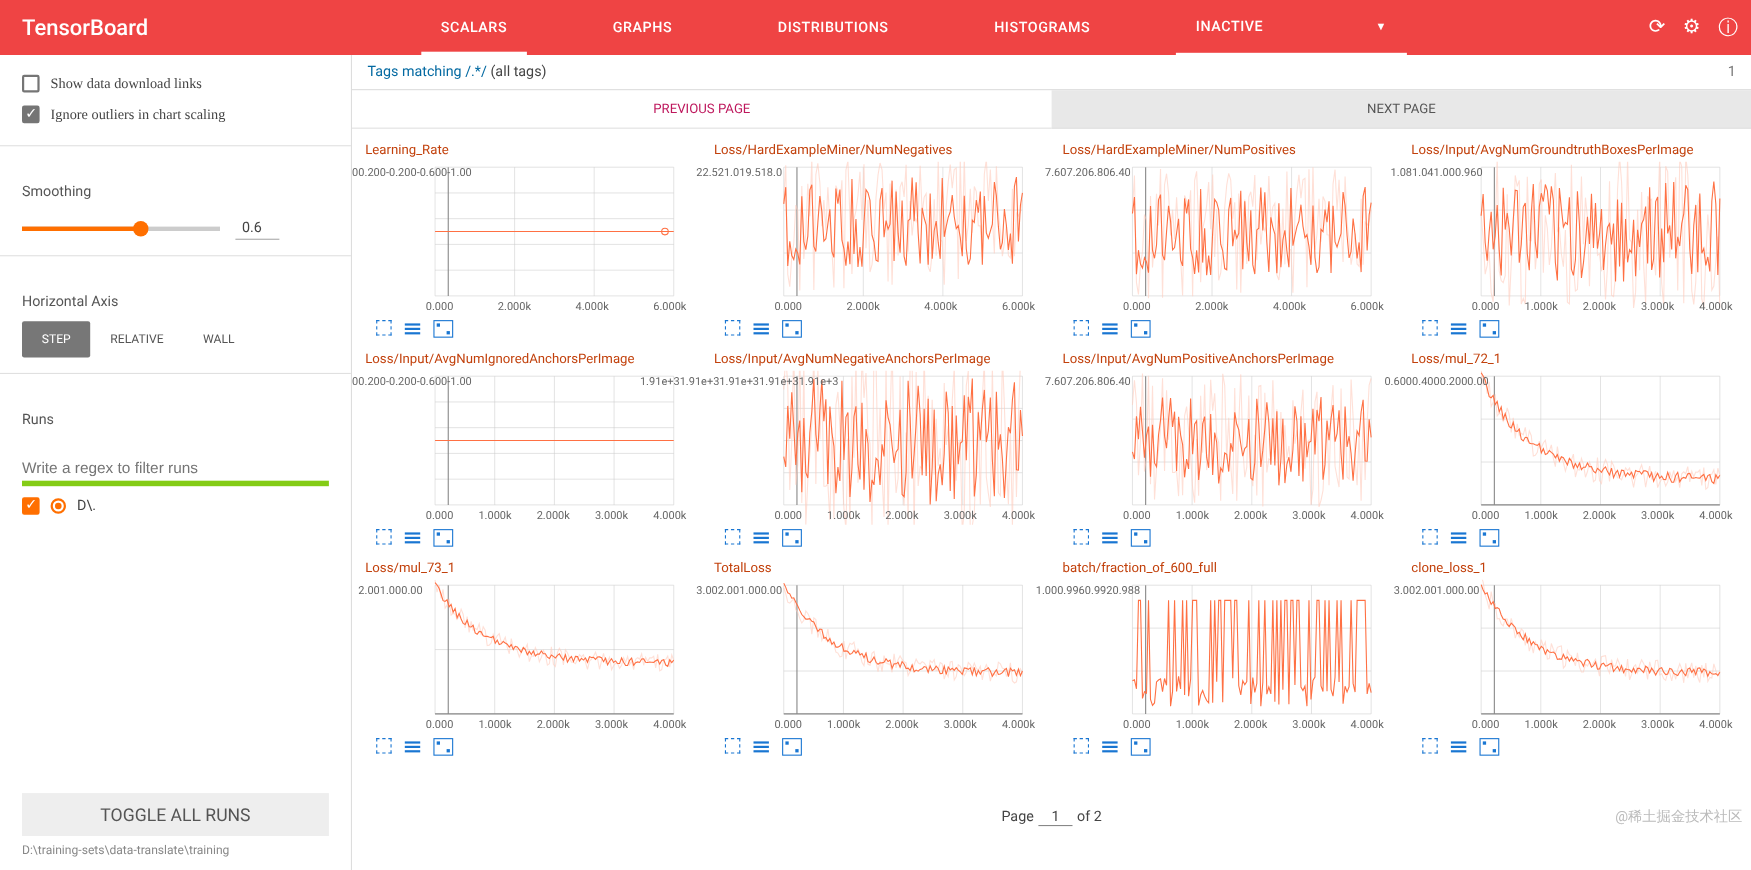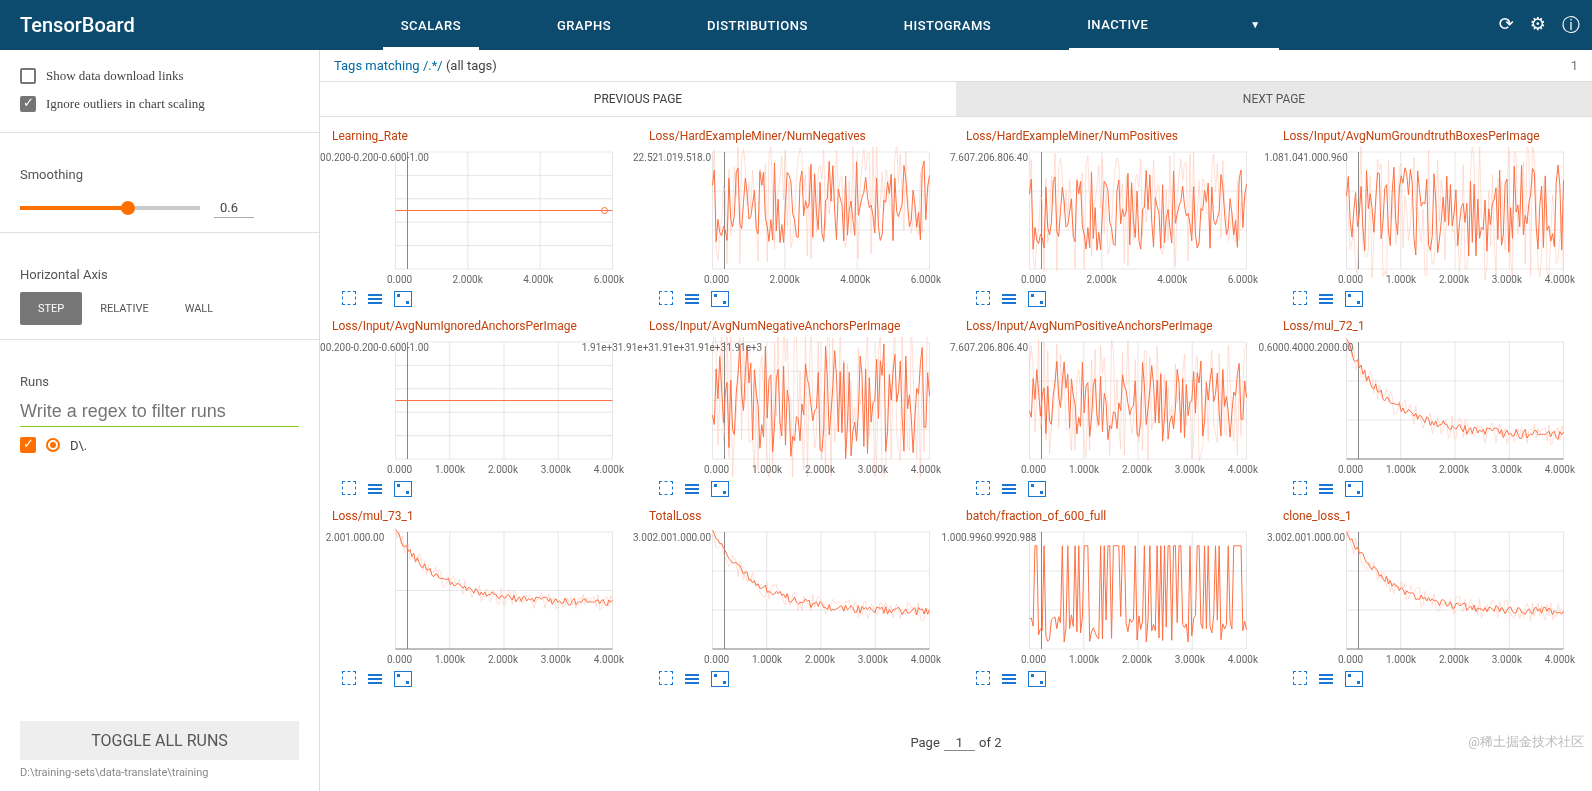--- a/index.html
+++ b/index.html
@@ -1,17 +1,17 @@
 <!DOCTYPE html>
 <html><head>
 <meta charset="utf-8">
 <style>
 * { box-sizing: border-box; margin: 0; padding: 0; }
 body { font-family: Roboto, Arial, sans-serif; font-size: 13px; color: #333; background: #fff; width: 1592px; height: 791px; overflow: hidden; }
-.header { height: 50px; background: #0c4a6e; display: flex; align-items: center; color: #fff; }
+.header { height: 50px; background: #ef4444; display: flex; align-items: center; color: #fff; }
 .logo { font-size: 20px; font-weight: 500; padding: 0 40px 0 20px; }
 .tabs { display: flex; height: 100%; flex: 1; justify-content: center; gap: 60px; }
 .tab { display: flex; align-items: center; font-size: 13px; font-weight: 500; letter-spacing: 0.5px; cursor: pointer; position: relative; padding: 0 18px; }
 .tab.active::after { content: ''; position: absolute; bottom: 0; left: 0; right: 0; height: 3px; background: #fff; }
 .tab.inactive-sel { border-bottom: 2px solid #fff; gap: 32px; }
 .tab .chev { margin-left: 70px; font-size: 10px; }
 .header-icons { display: flex; gap: 16px; padding: 0 12px; font-size: 18px; }
 .header-icons span { cursor: pointer; }
 .container { display: flex; height: calc(100% - 50px); }
 .sidebar { width: 320px; border-right: 1px solid #ddd; padding: 12px 20px; overflow-y: auto; font-size: 13px; color: #444; display: flex; flex-direction: column; }
@@ -25,35 +25,35 @@
 .section-title { margin-top: 20px; color: #555; }
 .slider-row { display: flex; align-items: center; gap: 14px; margin-top: 16px; }
 .slider { position: relative; width: 180px; height: 4px; background: #ccc; }
 .slider-fill { position: absolute; left: 0; top: 0; height: 100%; background: #ff6f00; width: 60%; }
 .slider-thumb { position: absolute; left: 60%; top: 50%; width: 14px; height: 14px; border-radius: 50%; background: #ff6f00; transform: translate(-50%,-50%); }
 .slider-val { border-bottom: 1px solid #aaa; padding: 2px 6px; width: 40px; }
 .axis-btns { display: flex; gap: 0; margin-top: 10px; }
 .axis-btn { padding: 10px 18px; background: #eee; border-radius: 2px; font-size: 11px; color: #555; cursor: pointer; }
 .axis-btn.active { background: #777; color: #fff; }
 .axis-btn.flat { background: transparent; }
-.runs-input { border: none; border-bottom: 1px solid #84cc16; width: 100%; padding: 4px 0; margin-top: 8px; outline: none; font-size: 18px; }
+.runs-input { border: none; border-bottom: 5px solid #84cc16; width: 100%; padding: 4px 0; margin-top: 24px; outline: none; font-size: 14px; }
 .run-row { display: flex; align-items: center; gap: 10px; margin-top: 10px; }
 .cb.orange { border-color: #ff6f00; background: #ff6f00; }
 .cb.orange::after { content: '✓'; color: #fff; position: absolute; left: 1px; top: -3px; font-size: 13px; }
 .radio-o { width: 14px; height: 14px; border-radius: 50%; border: 2px solid #ff6f00; position: relative; }
 .radio-o::after { content: ''; position: absolute; inset: 2px; border-radius: 50%; background: #ff6f00; }
 .spacer { flex: 1; }
 .toggle-runs { background: #eee; text-align: center; padding: 10px; font-size: 16px; color: #555; margin-top: 10px; cursor: pointer; }
 .run-path { font-size: 11px; color: #888; margin-top: 6px; }
 .main { flex: 1; overflow-y: auto; position: relative; }
 .filter-bar { padding: 8px 14px; border-bottom: 1px solid #ddd; color: #777; display: flex; justify-content: space-between; }
 .filter-bar .q { color: #0369a1; }
 .filter-bar b { color: #444; font-weight: 400; }
 .pagers { display: flex; }
-.pager { flex: 1; text-align: center; padding: 10px; font-size: 12px; color: #404040; border-bottom: 1px solid #e0e0e0; cursor: pointer; }
+.pager { flex: 1; text-align: center; padding: 10px; font-size: 12px; color: #be185d; border-bottom: 1px solid #e0e0e0; cursor: pointer; }
 .pager.next { background: #e8e8e8; color: #555; }
 .grid { display: grid; grid-template-columns: repeat(4, 1fr); gap: 12px 20px; padding: 12px 12px 40px 12px; }
 .card { }
 .card-title { font-size: 12px; color: #c2410c; margin-bottom: 4px; white-space: nowrap; overflow: hidden; }
 .chart { position: relative; height: 140px; background: #fff; }
 .chart svg { width: 100%; height: 100%; }
 .chart .ylabels { position: absolute; left: 0; top: 5px; bottom: 18px; width: 50px; display: flex; flex-direction: row; justify-content: center; font-size: 10px; color: #666; text-align: right; padding-right: 4px; }
 .chart .xlabels { position: absolute; left: 55px; right: 5px; bottom: 2px; display: flex; justify-content: space-between; font-size: 10px; color: #666; }
 .chart-actions { display: flex; gap: 10px; margin-top: 4px; padding-left: 10px; }
 .chart-actions span { color: #1976d2; cursor: pointer; width: 18px; height: 16px; display: inline-flex; align-items: center; justify-content: center; }

